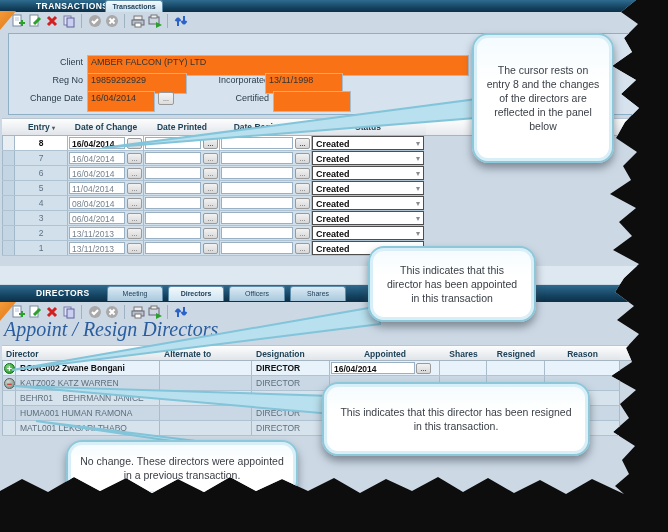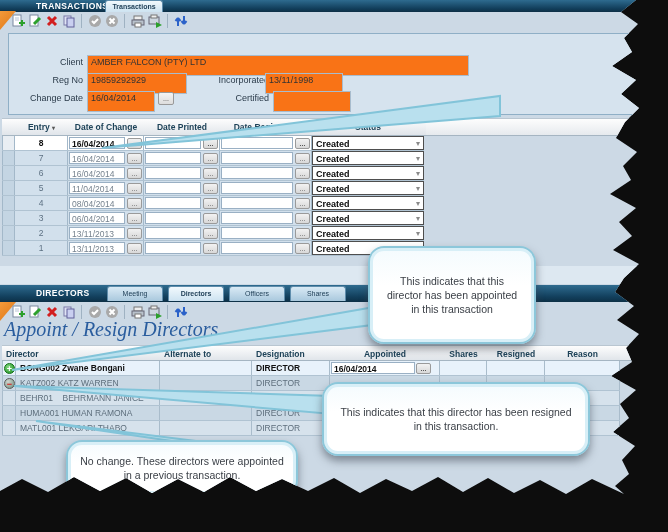--- a/index.html
+++ b/index.html
@@ -516,21 +516,24 @@
       <div class="dc dc-rs"></div>
     </div>
 
     <svg class="tails" width="668" height="532">
       <polygon points="500,96 500,116 102,148" fill="#b9e0ee" stroke="#82c4d9" stroke-width="2"></polygon>
       <polygon points="380,306 380,324 12,370" fill="#b9e0ee" stroke="#82c4d9" stroke-width="2"></polygon>
       <polygon points="332,396 332,414 14,386" fill="#b9e0ee" stroke="#82c4d9" stroke-width="2"></polygon>
       <polygon points="226,449 260,449 36,421" fill="#b9e0ee" stroke="#82c4d9" stroke-width="2"></polygon>
     </svg>
 
-    <div class="callout" style="left:368px;top:246px;width:168px;height:98px">
+    <div class="callout" style="left:472px;top:33px;width:142px;height:130px">
+      <span>The cursor rests on entry 8 and the changes of the directors are reflected in the panel below</span>
+    </div>
+    <div class="callout" style="left:368px;top:246px;width:168px;height:76px">
       <span>This indicates that this director has been appointed in this transaction</span>
     </div>
     <div class="callout" style="left:322px;top:382px;width:268px;height:74px">
       <span>This indicates that this director has been resigned in this transaction.</span>
     </div>
     <div class="callout" style="left:66px;top:440px;width:232px;height:56px">
       <span>No change. These directors were appointed in a previous transaction.</span>
     </div>
 
   </div>

